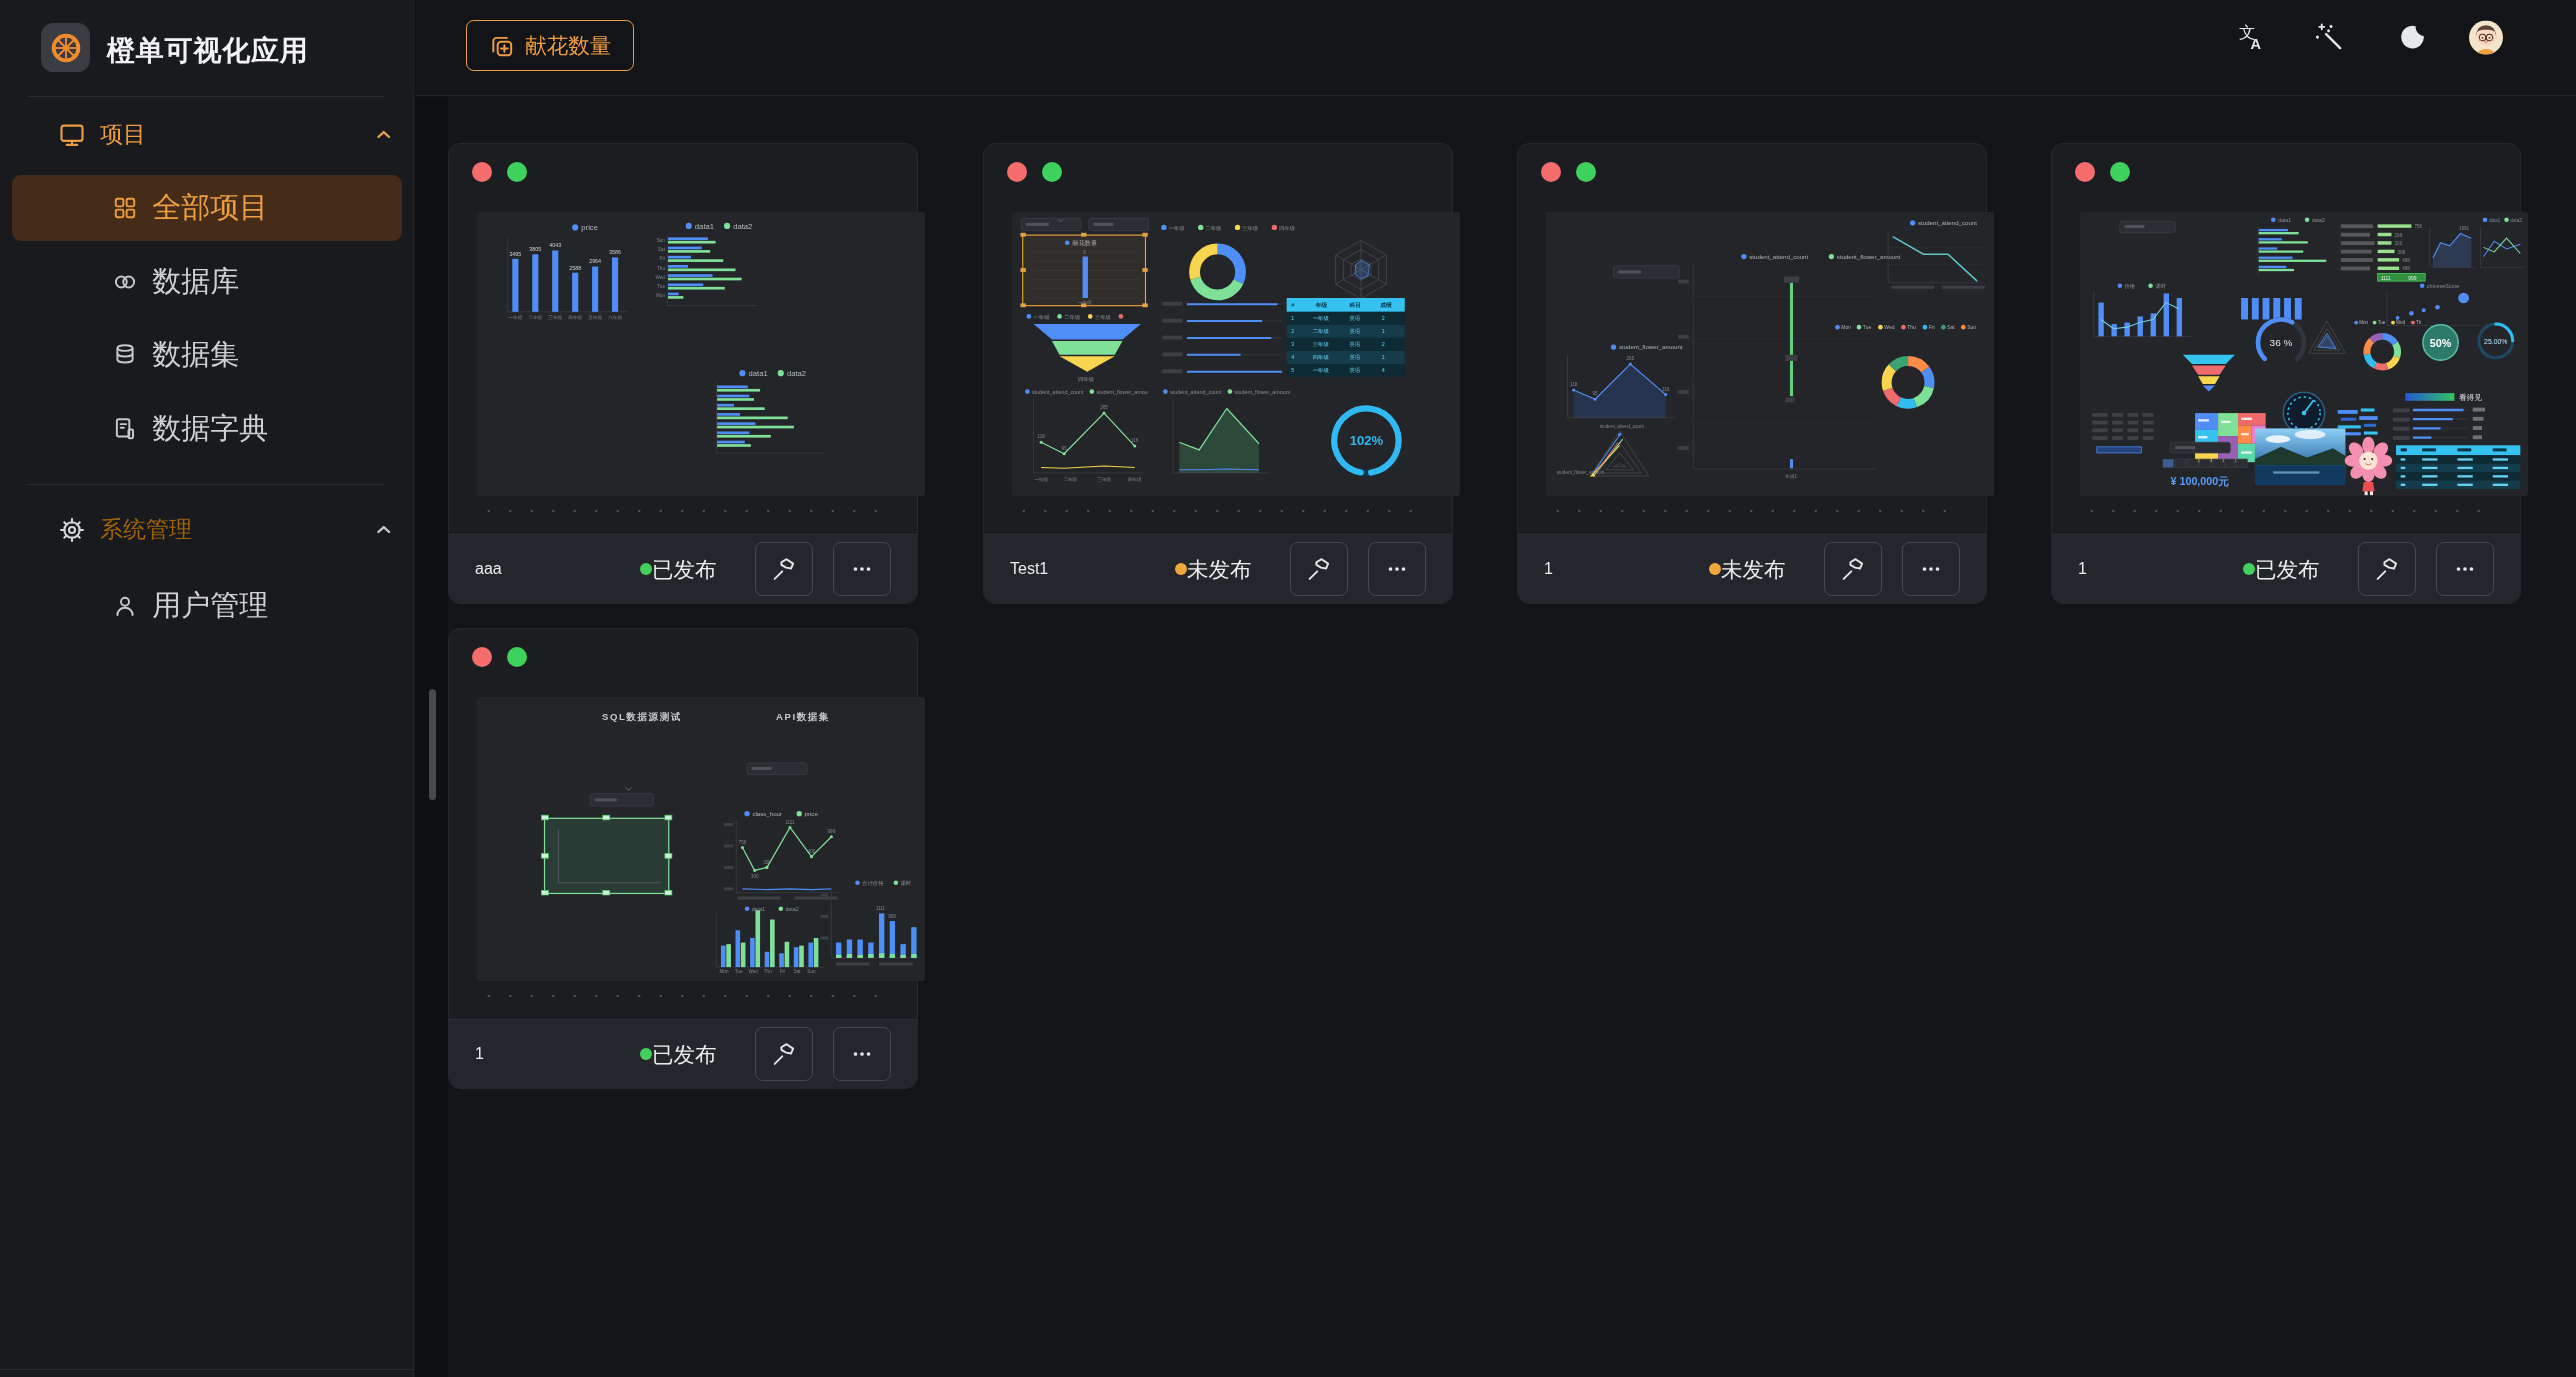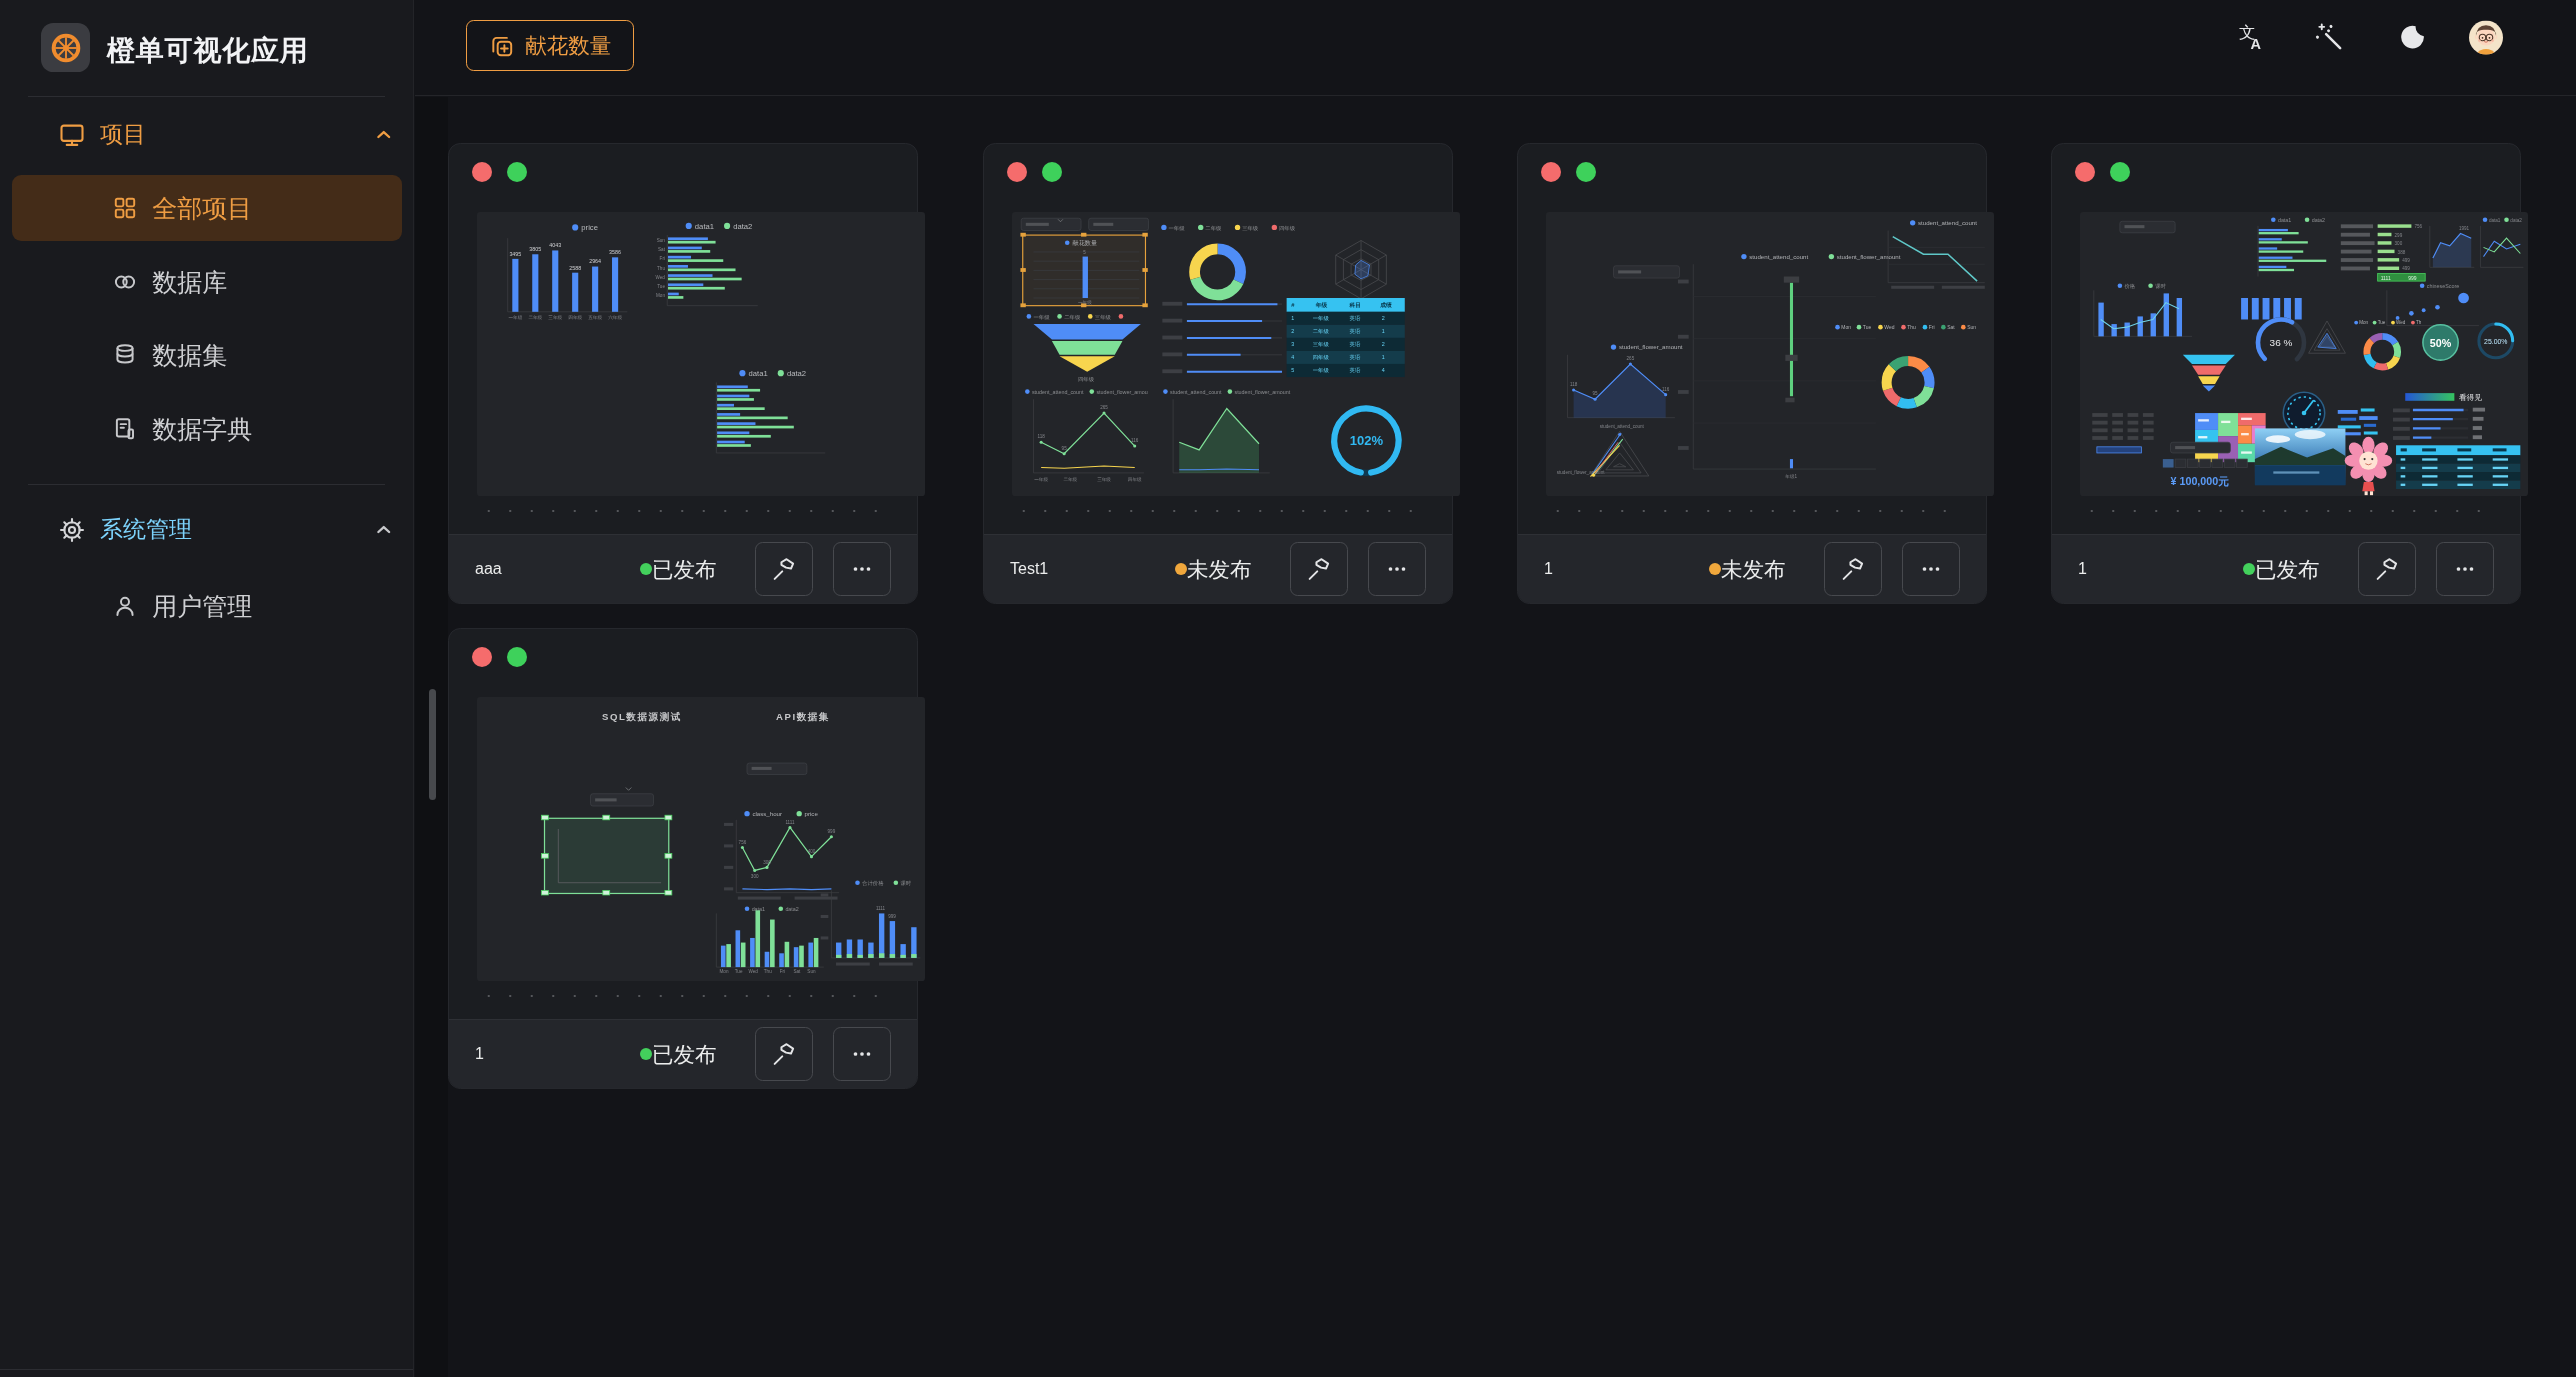--- a/index.html
+++ b/index.html
@@ -14,21 +14,21 @@
               border-radius:12.3px; background:#3b3c41; display:flex; align-items:center; justify-content:center; }
   #app-title { position:absolute; left:103px; top:32px; font-size:28px; font-weight:bold; color:#f2f3f5; letter-spacing:0.8px; }
   .side-divider { position:absolute; left:28px; right:28px; height:0.8px; background:#2c2d32; }
   .group-header { position:absolute; left:0; width:480px; height:55px; display:flex; align-items:center; cursor:pointer; }
   .group-header .gicon { position:absolute; left:58px; width:28px; height:28px; }
   .group-header .glabel { position:absolute; left:100px; font-size:23px; }
   .group-header .chev { position:absolute; left:373px; width:21.5px; height:21.5px; }
   .menu-item { position:absolute; left:12.3px; width:390px; height:66px; border-radius:9.2px;
                display:flex; align-items:center; cursor:pointer; }
   .menu-item .micon { position:absolute; left:100px; width:26px; height:26px; }
-  .menu-item .mlabel { position:absolute; left:140px; font-size:25px; color:#cfd0d3; }
+  .menu-item .mlabel { position:absolute; left:140px; font-size:29px; color:#cfd0d3; }
   .menu-item.active { background:#442c18; }
   .menu-item.active .mlabel { color:#ef9d43; }
   .orange-text { color:#ef9d43 !important; }
 
   
   #header { position:absolute; left:415px; top:0; width:2161px; height:96px;
             background:#131418; border-bottom:0.8px solid #242529; }
   #new-project-btn { position:absolute; left:51px; top:20px; height:51px; padding:0 21.5px;
             display:flex; align-items:center; gap:10.7px; background:transparent;
             border:1.5px solid #ef9d43; border-radius:7.7px; color:#ef9d43; font-size:21.5px; cursor:pointer; }
@@ -139,21 +139,21 @@
   </div>
 
   <div class="side-divider" style="top:484px"></div>
 
   <div class="group-header" style="top:502px">
     <svg class="gicon" viewBox="0 0 24 24" fill="none" stroke="#d4d5d8" stroke-width="1.8" stroke-linecap="round">
       <circle cx="12" cy="12" r="6.6"></circle>
         <circle cx="12" cy="12" r="2.6"></circle>
       <path d="M12 2.6v3M12 18.4v3M2.6 12h3M18.4 12h3M5.4 5.4l2.1 2.1M16.5 16.5l2.1 2.1M18.6 5.4l-2.1 2.1M7.5 16.5l-2.1 2.1"></path>
     </svg>
-    <span class="glabel" style="color:#7dd3fc">系统管理</span>
+    <span class="glabel" style="color:#a16207">系统管理</span>
     <svg class="chev" viewBox="0 0 24 24" fill="none" stroke="#c7c8cb" stroke-width="2.6" stroke-linecap="round" stroke-linejoin="round">
       <path d="M6 14.5l6-5.5 6 5.5"></path>
     </svg>
   </div>
 
   <div class="menu-item" style="top:573px">
     <svg class="micon" viewBox="0 0 24 24" fill="none" stroke="#c7c8cb" stroke-width="1.8" stroke-linecap="round">
       <circle cx="12" cy="8" r="3.7"></circle>
         <path d="M5 20.3c0-4 3.1-6.6 7-6.6s7 2.6 7 6.6"></path>
     </svg>

